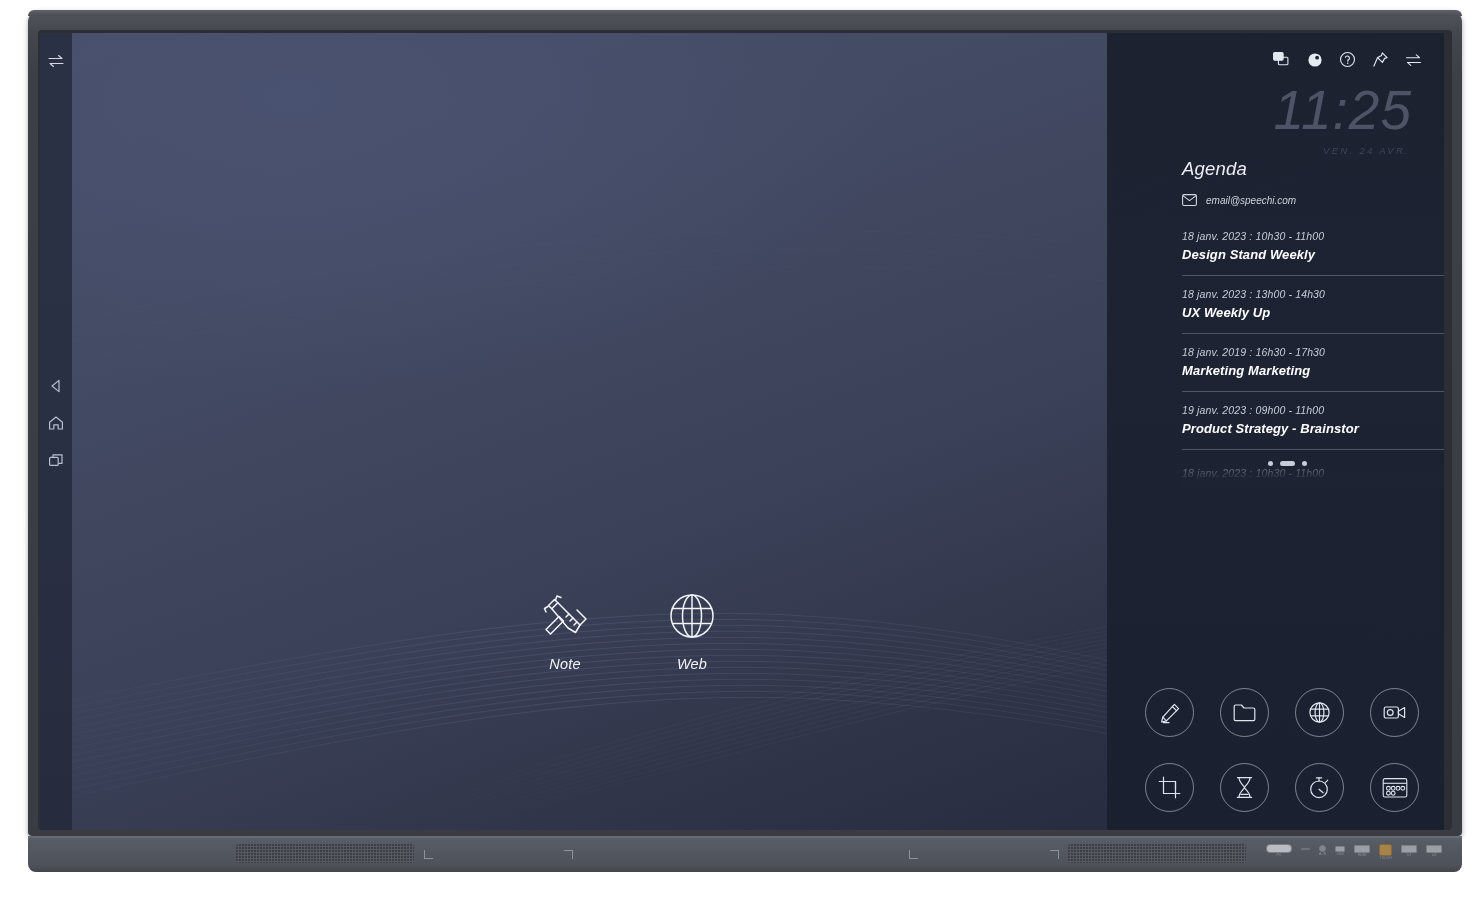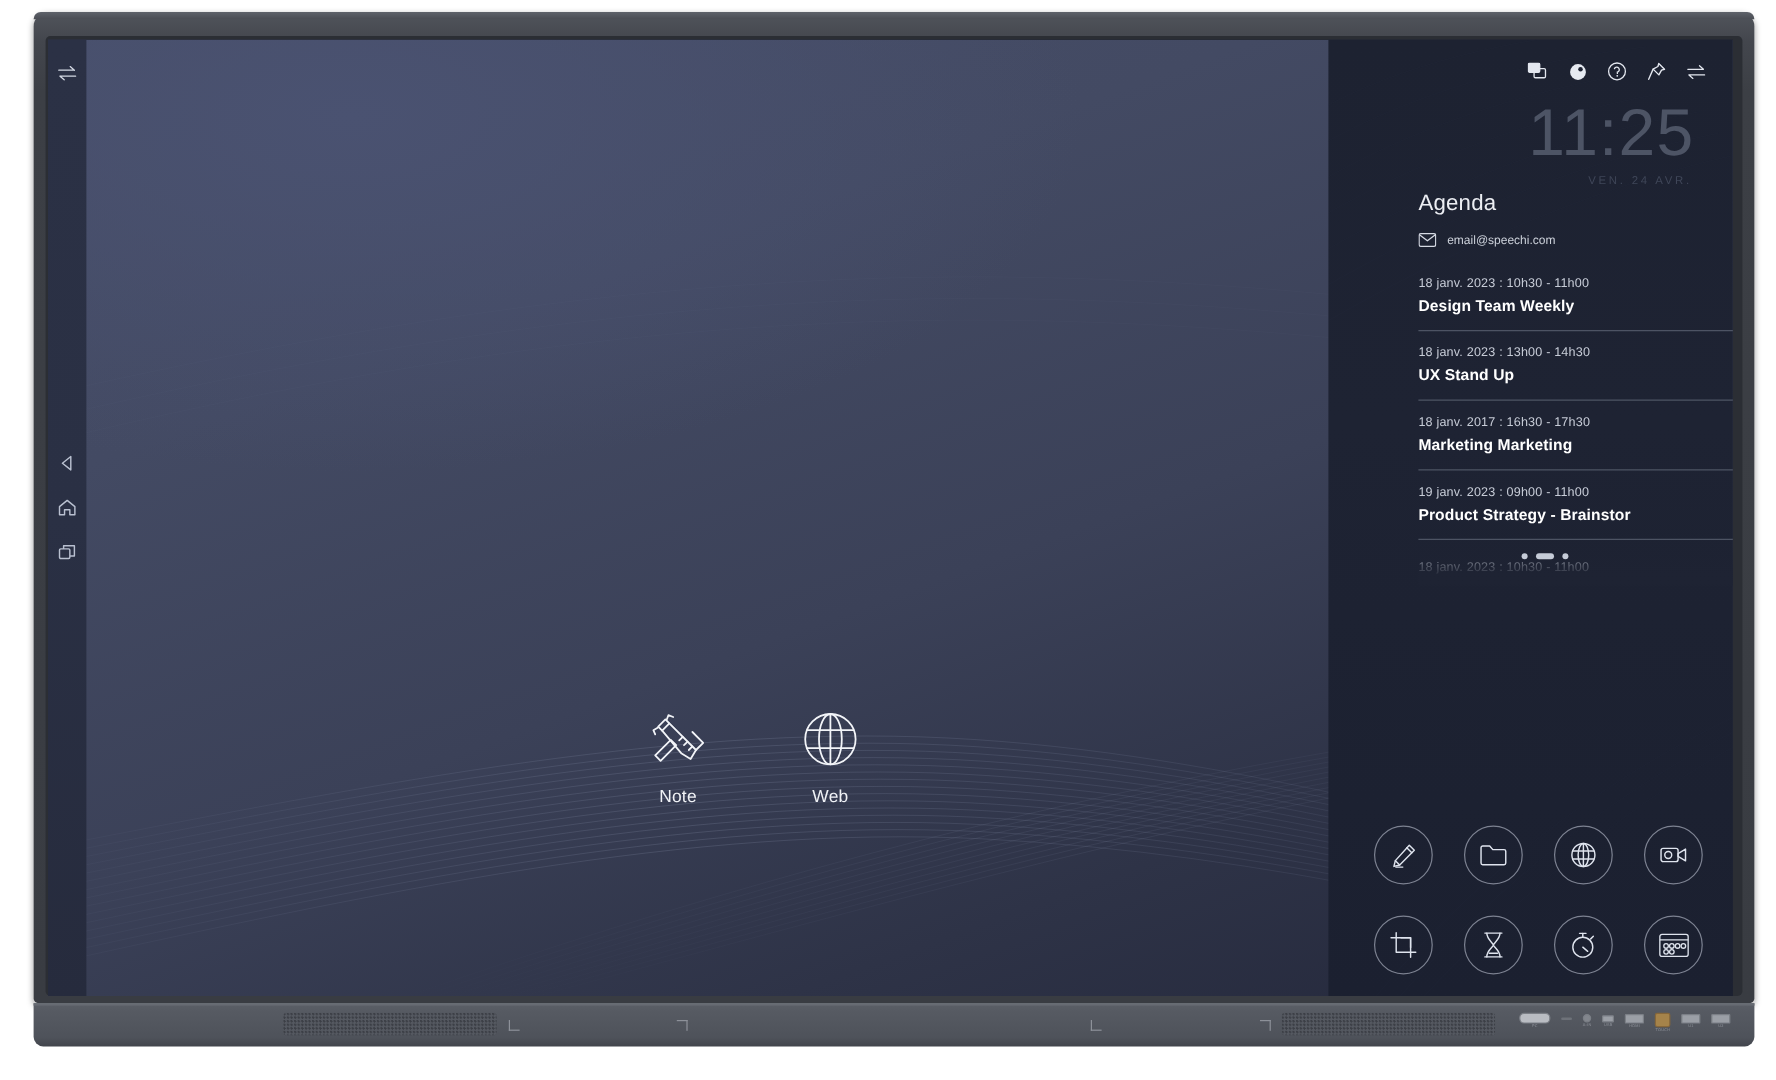--- a/index.html
+++ b/index.html
@@ -7,21 +7,21 @@
     width: 1480px; height: 900px;
     background: #ffffff;
     font-family: "Liberation Sans", sans-serif;
     overflow: hidden;
   }
 
   
   #device {
     position: absolute;
     left: 28px; top: 10px;
-    width: 1434px; height: 868px;
+    width: 1434px; height: 868px; font-style: italic;
   }
   .chassis {
     position: absolute;
     left: 0; top: 0;
     width: 1434px; height: 826px;
     background: linear-gradient(180deg,#51555c 0%,#43464d 3%,#3c3f45 8%,#393c42 100%);
     border-radius: 12px 12px 4px 4px;
     box-shadow: 0 2px 5px rgba(0,0,0,.35);
   }
   .chassis-topedge {
@@ -367,44 +367,44 @@
           </svg>
         </span>
         <span>email@speechi.com</span>
       </div>
 
       <div class="agenda-list">
 
         <div class="ev">
           <div>
             <div class="when">18 janv. 2023 : 10h30 - 11h00</div>
-            <div class="what">Design Team Weekly</div>
+            <div class="what">Design Stand Weekly</div>
           </div>
           <div class="call">
             <svg width="22" height="22" viewBox="0 0 22 22" fill="none" stroke="#e6eaf2" stroke-width="1.15" stroke-linecap="round" stroke-linejoin="round">
               <path d="M6.3 3.6 C5.2 4.7 4.6 6.3 5 7.9 C5.7 10.9 8.4 14.2 11.6 16 C13.3 17 15.2 16.9 16.4 15.7 C17.1 15 17 14.4 16.3 13.8 L14.4 12.3 C13.8 11.8 13.2 11.9 12.7 12.4 L12 13.1 C10.5 12.2 9 10.6 8.2 9 L8.9 8.3 C9.4 7.8 9.5 7.2 9 6.6 L7.5 4.7 C7 4 6.9 3.9 6.3 3.6 Z"></path>
             </svg>
           </div>
         </div>
 
         <div class="ev">
           <div>
             <div class="when">18 janv. 2023 : 13h00 - 14h30</div>
-            <div class="what">UX Stand Up</div>
+            <div class="what">UX Weekly Up</div>
           </div>
           <div class="call">
             <svg width="22" height="22" viewBox="0 0 22 22" fill="none" stroke="#e6eaf2" stroke-width="1.15" stroke-linecap="round" stroke-linejoin="round">
               <path d="M6.3 3.6 C5.2 4.7 4.6 6.3 5 7.9 C5.7 10.9 8.4 14.2 11.6 16 C13.3 17 15.2 16.9 16.4 15.7 C17.1 15 17 14.4 16.3 13.8 L14.4 12.3 C13.8 11.8 13.2 11.9 12.7 12.4 L12 13.1 C10.5 12.2 9 10.6 8.2 9 L8.9 8.3 C9.4 7.8 9.5 7.2 9 6.6 L7.5 4.7 C7 4 6.9 3.9 6.3 3.6 Z"></path>
             </svg>
           </div>
         </div>
 
         <div class="ev">
           <div>
-            <div class="when">18 janv. 2017 : 16h30 - 17h30</div>
+            <div class="when">18 janv. 2019 : 16h30 - 17h30</div>
             <div class="what">Marketing Marketing</div>
           </div>
           <div class="call">
             <svg width="22" height="22" viewBox="0 0 22 22" fill="none" stroke="#e6eaf2" stroke-width="1.15" stroke-linecap="round" stroke-linejoin="round">
               <path d="M6.3 3.6 C5.2 4.7 4.6 6.3 5 7.9 C5.7 10.9 8.4 14.2 11.6 16 C13.3 17 15.2 16.9 16.4 15.7 C17.1 15 17 14.4 16.3 13.8 L14.4 12.3 C13.8 11.8 13.2 11.9 12.7 12.4 L12 13.1 C10.5 12.2 9 10.6 8.2 9 L8.9 8.3 C9.4 7.8 9.5 7.2 9 6.6 L7.5 4.7 C7 4 6.9 3.9 6.3 3.6 Z"></path>
             </svg>
           </div>
         </div>
 
         <div class="ev">

